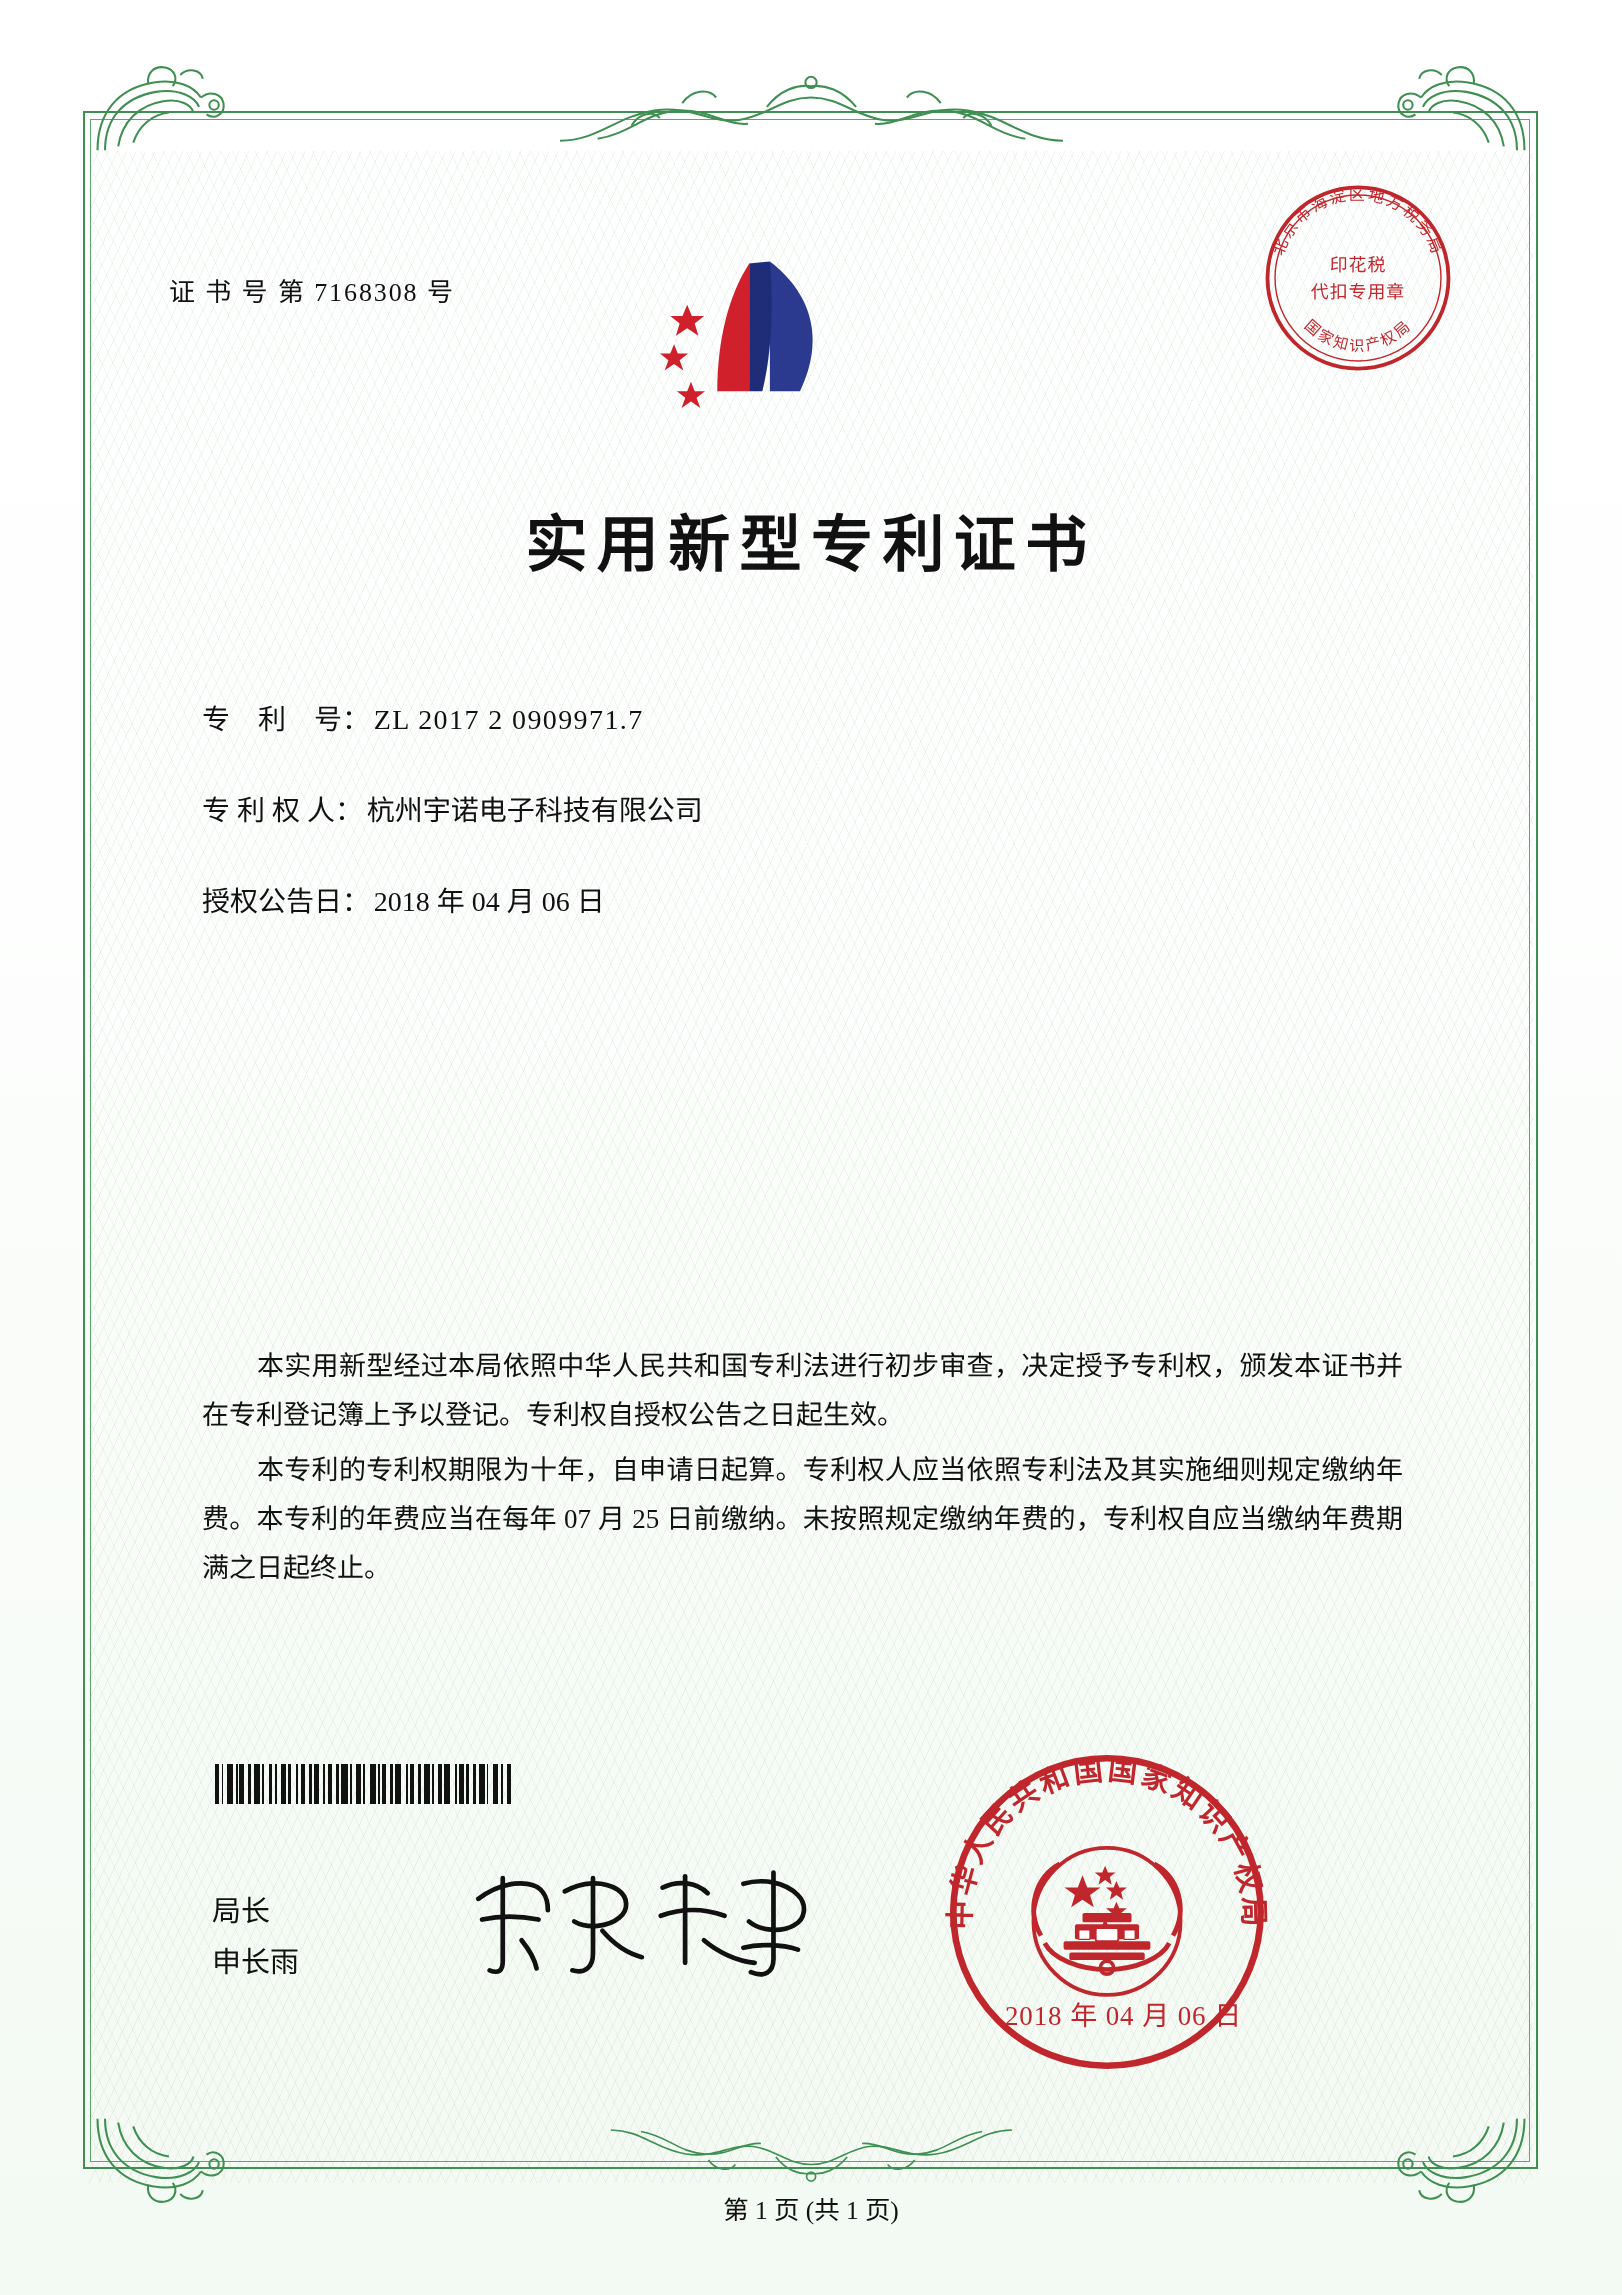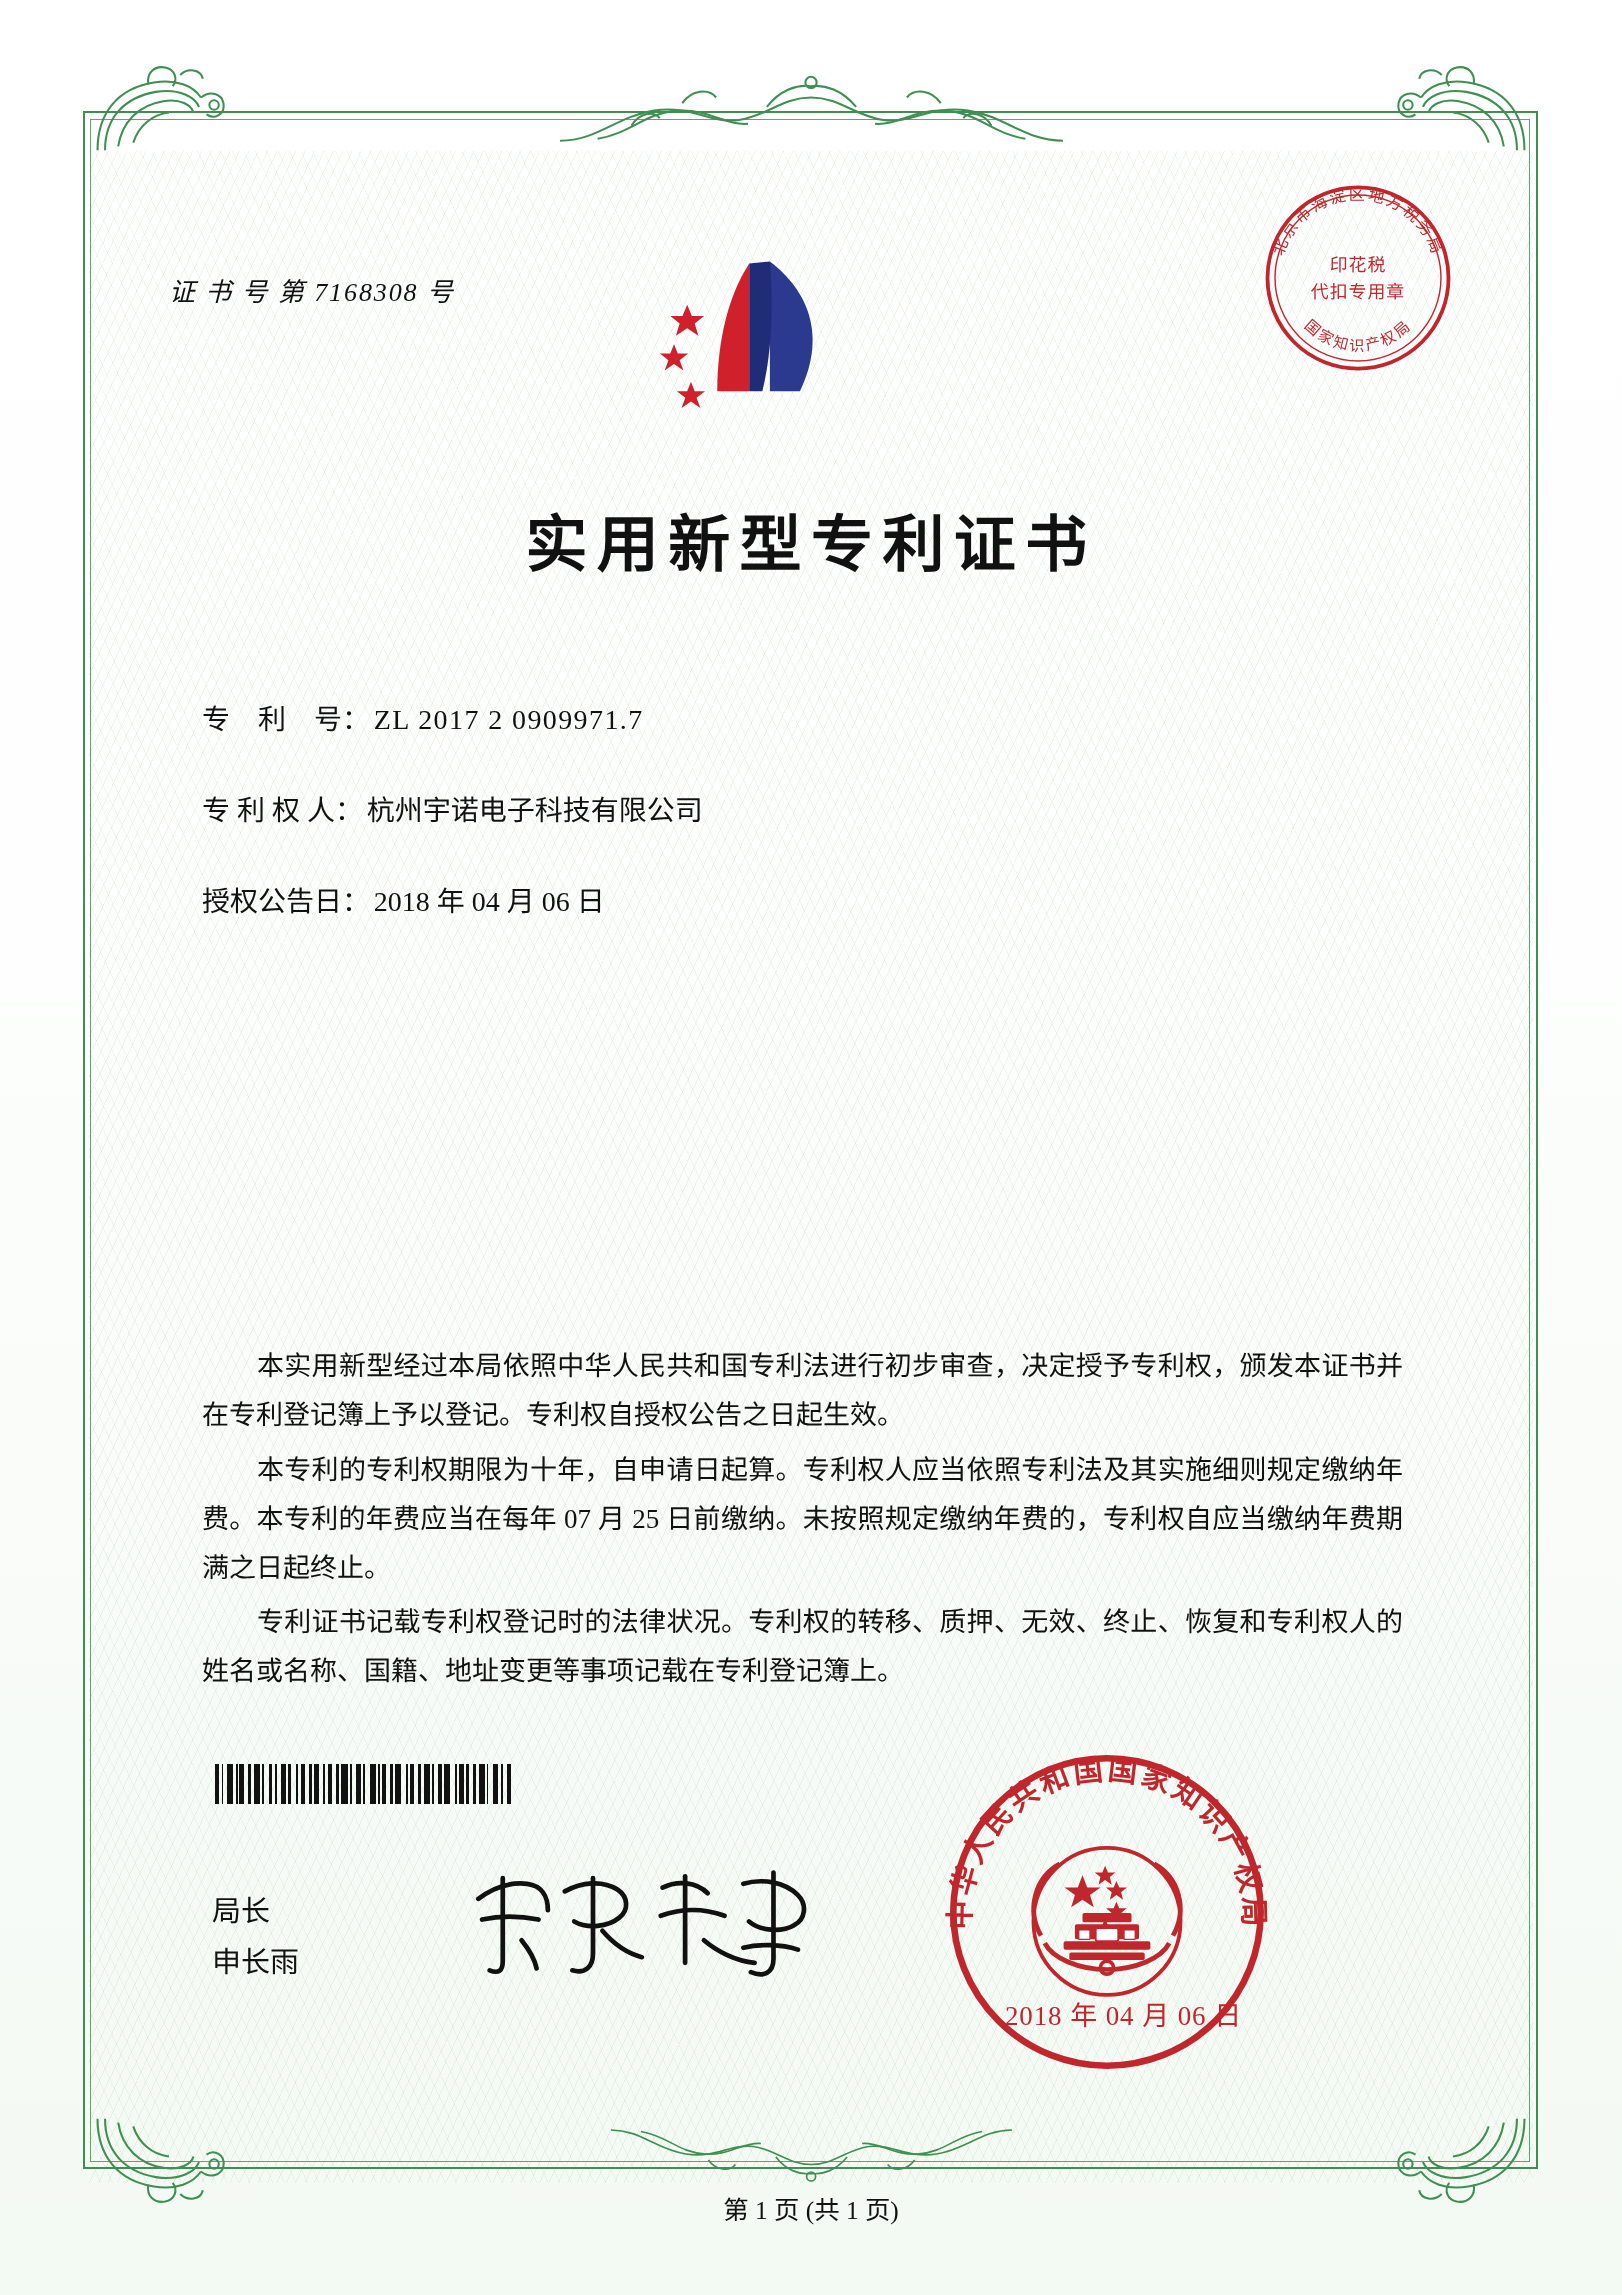--- a/index.html
+++ b/index.html
@@ -81,21 +81,20 @@
   .bottom-flourish svg { display:block; width:100%; height:100%; }
 
   
   .cert-number {
     position: absolute;
     left: 169px; top: 271px;
     font-size: 26px;
     letter-spacing: 1.9px;
     color: #111;
     white-space: nowrap;
-    font-style: italic;
   }
 
   .logo {
     position: absolute;
     left: 659px; top: 250px;
     width: 202px; height: 179px;
   }
   .logo svg { display:block; width:100%; height:100%; }
 
   
@@ -349,21 +348,20 @@
     </div>
     <div class="field-row">
       <span class="field-label">授权公告日：</span>
       <span class="field-value">2018 年 04 月 06 日</span>
     </div>
   </div>
 
   <div class="body-text">
     <p>本实用新型经过本局依照中华人民共和国专利法进行初步审查，决定授予专利权，颁发本证书并在专利登记簿上予以登记。专利权自授权公告之日起生效。</p>
     <p>本专利的专利权期限为十年，自申请日起算。专利权人应当依照专利法及其实施细则规定缴纳年费。本专利的年费应当在每年 07 月 25 日前缴纳。未按照规定缴纳年费的，专利权自应当缴纳年费期满之日起终止。</p>
-    <p>专利证书记载专利权登记时的法律状况。专利权的转移、质押、无效、终止、恢复和专利权人的姓名或名称、国籍、地址变更等事项记载在专利登记簿上。</p>
   </div>
 
   <div class="barcode">
     <i style="width:3.8px"></i>
       <i style="width:2.8px;background:transparent"></i>
     <i style="width:1.9px"></i>
       <i style="width:3.8px;background:transparent"></i>
     <i style="width:5.6px"></i>
       <i style="width:2.8px;background:transparent"></i>
     <i style="width:1.9px"></i>

